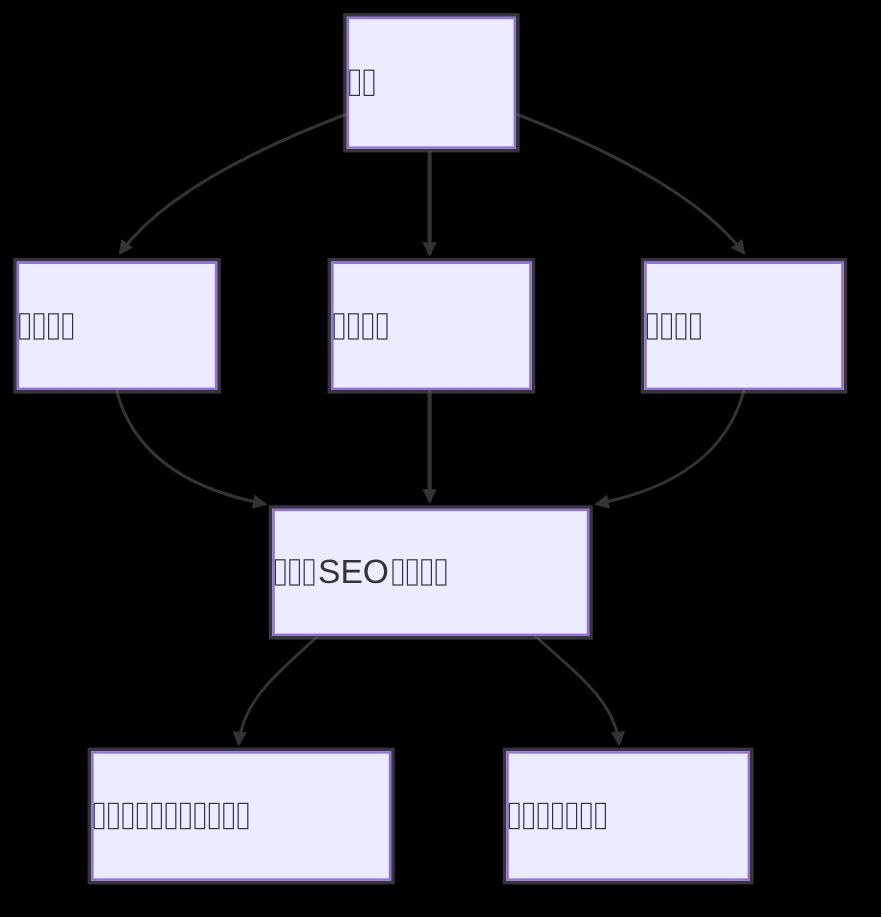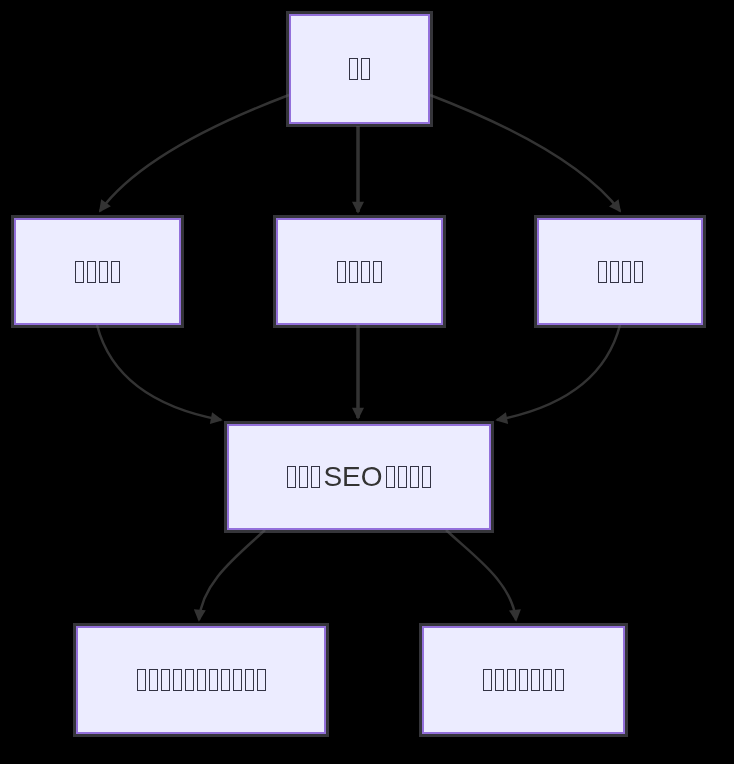--- a/index.html
+++ b/index.html
@@ -8,21 +8,21 @@
     overflow:hidden;font-family:"Liberation Sans",sans-serif;
   }
   .edges{position:absolute;left:0;top:0;width:734px;height:764px;}
   .edge{stroke:#333333;fill:none;}
   .edge.c{stroke-width:2.5px;}
   .edge.s{stroke-width:3.5px;}
   .node{
     position:absolute;box-sizing:border-box;
     background:#ECECFF;border:2px solid #9370DB;
     box-shadow:0 0 0 3px rgba(88,88,96,0.6);
-    display:flex;align-items:center;justify-content:center;
+    display:flex;align-items:center;
   }
   .label{
     display:flex;align-items:center;justify-content:center;gap:3px;
     color:#333333;font-size:28px;line-height:1;white-space:nowrap;
   }
   .tofu{
     display:inline-block;width:9px;height:22px;box-sizing:border-box;
     border:1.5px solid #333344;background:transparent;flex:0 0 auto;
   }
   

